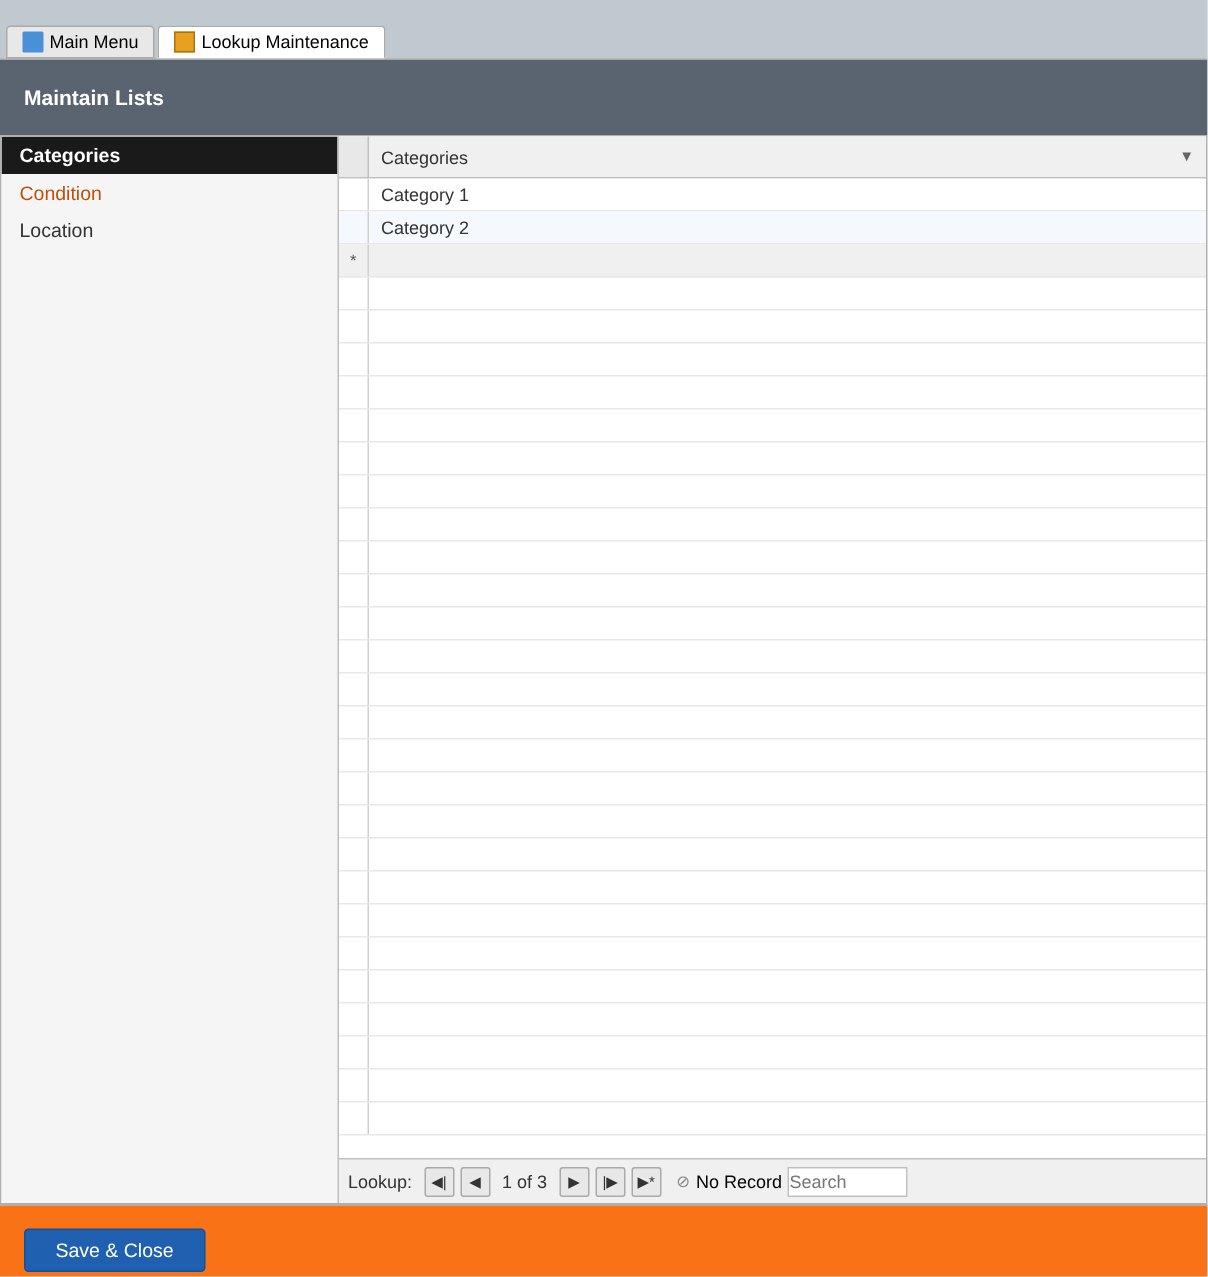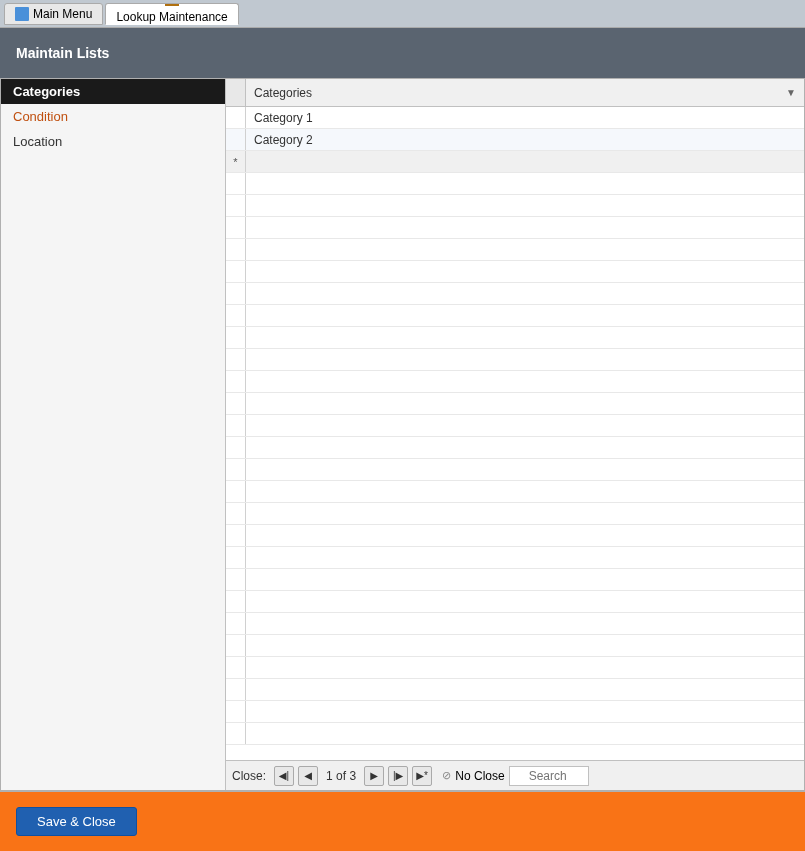--- a/index.html
+++ b/index.html
@@ -9,43 +9,42 @@
       background: #d0d0d0;
       width: 805px;
       height: 851px;
       overflow: hidden;
       position: relative;
     }
 
     
     .tab-bar {
       display: flex;
-      align-items: center;
+      align-items: flex-end;
       background: #c0c8d0;
-      height: 28px;
+      height: 40px;
       padding: 0 4px;
       border-bottom: 1px solid #aaa;
       gap: 2px;
     }
     .tab {
       display: flex;
       align-items: center;
       height: 22px;
       padding: 0 10px;
       border: 1px solid #aaa;
       border-radius: 3px 3px 0 0;
       background: #e8e8e8;
       cursor: pointer;
       font-size: 12px;
       gap: 4px;
     }
     .tab.active {
       background: #ffffff;
       border-bottom: 1px solid white;
-      flex-direction: column;
     }
     .tab-icon {
       width: 14px;
       height: 14px;
       display: inline-block;
     }
     .tab-icon-main {
       background: #4a90d9;
       border-radius: 1px;
     }
@@ -233,21 +232,21 @@
       gap: 4px;
     }
     .filter-icon {
       color: #888;
       font-size: 11px;
     }
     .nav-search {
       border: 1px solid #c0c0c0;
       background: white;
       height: 20px;
-      padding: 0 19px;
+      padding: 0 0;
       font-size: 12px;
       width: 80px;
     }
 
     
     .bottom-bar {
       background: #f97316;
       height: 60px;
       display: flex;
       align-items: center;
@@ -424,34 +423,34 @@
           <div class="empty-row-indicator"></div>
           <div class="empty-row-cell"></div>
         </div>
         <div class="empty-row">
           <div class="empty-row-indicator"></div>
           <div class="empty-row-cell"></div>
         </div>
     </div>
 
     <div class="nav-bar">
-      <span class="nav-label">Close:</span>
+      <span class="nav-label">Lookup:</span>
       <div class="nav-btn" title="First Record">◀|</div>
       <div class="nav-btn" title="Previous Record">◀</div>
       <span class="nav-record-info">
         <span>1</span>
         <span> of </span>
         <span>3</span>
       </span>
       <div class="nav-btn" title="Next Record">▶</div>
       <div class="nav-btn" title="Last Record">|▶</div>
       <div class="nav-btn" title="New Record">▶*</div>
       <div class="nav-filter">
         <span class="filter-icon">⊘</span>
-        <span>No Close</span>
+        <span>No Record</span>
       </div>
       <input class="nav-search" type="text" placeholder="Search" style="">
     </div>
 
   </div>
 </div>
 
 <div class="bottom-bar">
   <button class="save-close-btn">Save &amp; Close</button>
 </div>

